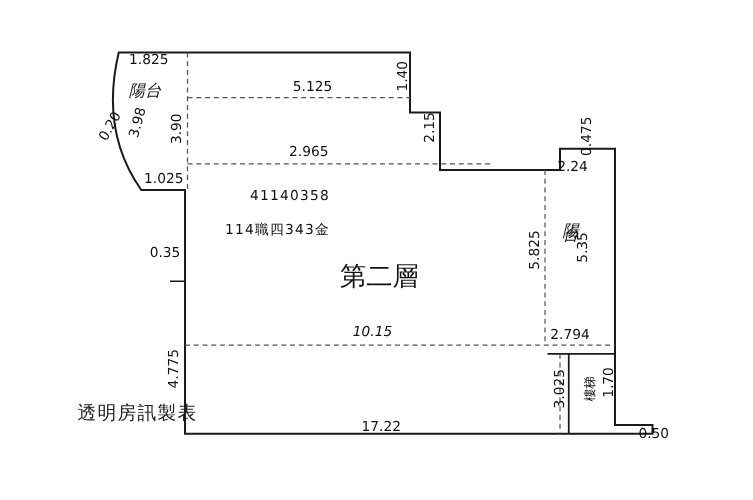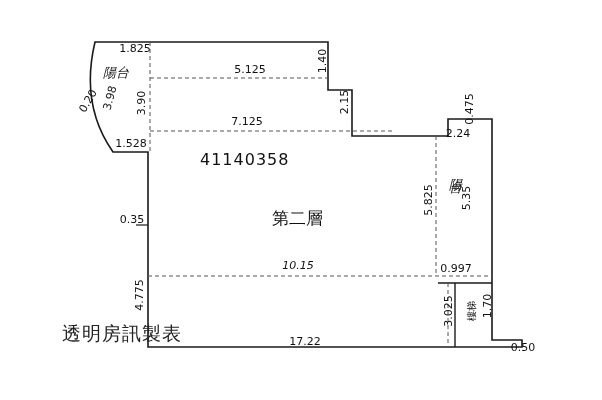--- a/index.html
+++ b/index.html
@@ -16,43 +16,43 @@
   .dim {
     position: absolute;
     transform: translate(-50%, -50%);
     font-size: 11px;
     line-height: 1;
     white-space: nowrap;
     color: #111111;
   }
   .bigtext {
     position: absolute;
-    font-size: 16px;
+    font-size: 11px;
     letter-spacing: 1px;
     white-space: nowrap;
   }
   .balcony-label {
     position: absolute;
     font-size: 13px;
     white-space: nowrap;
     font-style: italic;
   }
   .balcony-label.vertical {
     writing-mode: vertical-rl;
     text-orientation: upright;
     letter-spacing: 2px;
   }
-  #floor-label { position: absolute; font-size: 17px; }
+  #floor-label { position: absolute; font-size: 21px; }
   #stairs-label {
     position: absolute;
     font-size: 10px;
     transform: translate(-50%, -50%) rotate(-90deg);
     white-space: nowrap;
   }
-  #watermark { position: absolute; font-size: 19px; color: #222; letter-spacing: 1px; }
+  #watermark { position: absolute; font-size: 15px; color: #222; letter-spacing: 1px; }
 </style>
 </head>
 <body>
 
 <div id="stage">
 
   <svg id="plan-svg" width="602" height="400" viewBox="0 0 602 400">
 
     <path d="M 95 42
              L 328 42
@@ -80,46 +80,47 @@
       <line x1="150" y1="42" x2="150" y2="152"></line>
       <line x1="150" y1="78" x2="328" y2="78"></line>
       <line x1="150" y1="131" x2="392" y2="131"></line>
       <line x1="436" y1="136" x2="436" y2="276"></line>
       <line x1="148" y1="276" x2="492" y2="276"></line>
       <line x1="448" y1="283" x2="448" y2="347"></line>
     </g>
   </svg>
 
   <div class="bigtext" style="left:200px; top:150px;">41140358</div>
+  <div class="bigtext" style="left:180px; top:176px;">114職四343金</div>
   <div id="floor-label" style="left:272px; top:207px;">第二層</div>
 
   <div class="balcony-label" style="left:103px; top:64px;">陽台</div>
   <div class="balcony-label vertical" style="left:446px; top:168px;">陽台</div>
 
   <div id="stairs-label" style="left:472px; top:311px;">樓梯</div>
 
   <div id="watermark" style="left:62px; top:321px;">透明房訊製表</div>
 
   <div style="position:absolute; left:0; top:0; width:100%; height:100%; pointer-events:none;">
-      <span class="dim" style="left: 119px; top: 48px; transform: translate(-50%, -50%); margin-left: 16px;">1.825</span>
+      <span class="dim" style="left: 119px; top: 48px; transform: translate(-50%, -50%);">1.825</span>
       <span class="dim" style="left: 238px; top: 69px; transform: translate(-50%, -50%); margin-left: 12px;">5.125</span>
       <span class="dim" style="left: 322px; top: 61px; transform: translate(-50%, -50%) rotate(-90deg);">1.40</span>
       <span class="dim" style="left: 88px; top: 101px; transform: translate(-50%, -50%) rotate(-60deg);">0.20</span>
       <span class="dim" style="left: 110px; top: 98px; transform: translate(-50%, -50%) rotate(-75deg);">3.98</span>
       <span class="dim" style="left: 141px; top: 103px; transform: translate(-50%, -50%) rotate(-90deg);">3.90</span>
       <span class="dim" style="left: 344px; top: 102px; transform: translate(-50%, -50%) rotate(-90deg);">2.15</span>
-      <span class="dim" style="left: 247px; top: 121px; transform: translate(-50%, -50%);">7.125</span>
-      <span class="dim" style="left: 131px; top: 143px; transform: translate(-50%, -50%);">1.528</span>
+      <span class="dim" style="left: 247px; top: 121px; transform: translate(-50%, -50%);">2.965</span>
+      <span class="dim" style="left: 131px; top: 143px; transform: translate(-50%, -50%);">1.025</span>
       <span class="dim" style="left: 469px; top: 109px; transform: translate(-50%, -50%) rotate(-90deg);">0.475</span>
       <span class="dim" style="left: 458px; top: 133px; transform: translate(-50%, -50%);">2.24</span>
       <span class="dim" style="left: 428px; top: 200px; transform: translate(-50%, -50%) rotate(-90deg);">5.825</span>
       <span class="dim" style="left: 466px; top: 198px; transform: translate(-50%, -50%) rotate(-90deg);">5.35</span>
-      <span class="dim" style="left: 132px; top: 219px; transform: translate(-50%, -50%);">0.35</span>
+      <span class="dim" style="left: 132px; top: 202px; transform: translate(-50%, -50%);">0.35</span>
       <span class="dim" style="left: 298px; top: 265px; transform: translate(-50%, -50%); font-style: italic;">10.15</span>
-      <span class="dim" style="left: 456px; top: 268px; transform: translate(-50%, -50%);">0.997</span>
+      <span class="dim" style="left: 456px; top: 268px; transform: translate(-50%, -50%);">2.794</span>
       <span class="dim" style="left: 139px; top: 295px; transform: translate(-50%, -50%) rotate(-90deg);">4.775</span>
       <span class="dim" style="left: 448px; top: 311px; transform: translate(-50%, -50%) rotate(-90deg);">3.025</span>
       <span class="dim" style="left: 487px; top: 306px; transform: translate(-50%, -50%) rotate(-90deg);">1.70</span>
       <span class="dim" style="left: 305px; top: 341px; transform: translate(-50%, -50%);">17.22</span>
       <span class="dim" style="left: 505px; top: 347px; transform: translate(-50%, -50%); padding-left: 36px;">0.50</span>
     </div>
 
 </div>
 
 </body></html>

